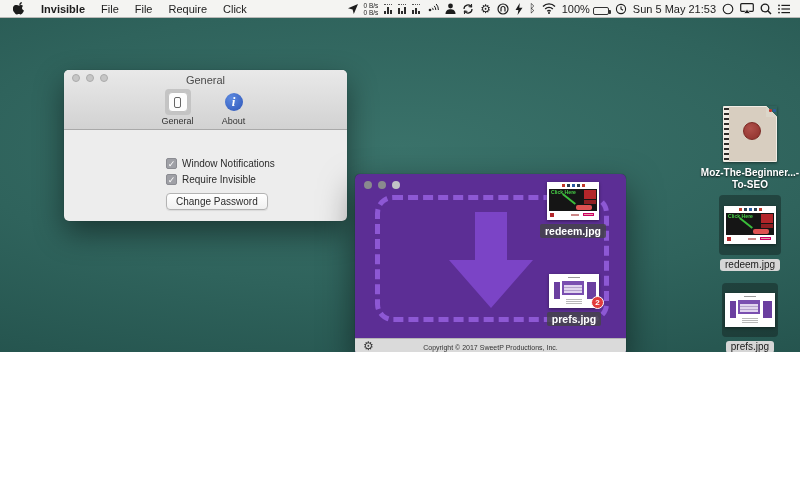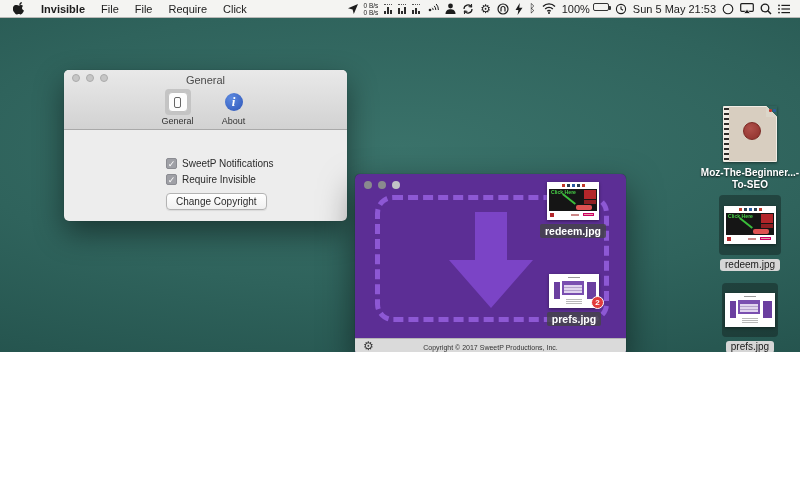--- a/index.html
+++ b/index.html
@@ -17,21 +17,21 @@
     display:flex; align-items:center; font-size:11px; color:#1c1c1c;
   }
   .mb-left { display:flex; align-items:center; gap:16px; padding-left:13px; }
   .mb-left .appname { font-weight:bold; }
   .mb-right { margin-left:auto; display:flex; align-items:center; gap:6px; padding-right:10px; }
   .mb-icon { display:flex; align-items:center; justify-content:center; height:14px; }
   .mb-icon svg { display:block; }
   .netspeed { font-size:6.5px; line-height:7px; color:#222; text-align:right; }
   .graph { display:flex; align-items:flex-end; gap:1px; height:10px; border-top:1px dotted #555; padding-top:1px; }
   .graph i { display:block; width:2px; background:#2a2a2a; }
-  .battery-wrap { display:flex; align-items:flex-start; gap:3px; }
+  .battery-wrap { display:flex; align-items:flex-end; gap:3px; }
   .battery { width:16px; height:8px; border:1px solid #333; border-radius:2px; position:relative; padding:1px; }
   .battery .fill { height:100%; width:100%; background:#333; border-radius:1px; }
   .battery:after { content:""; position:absolute; right:-3px; top:2px; width:2px; height:4px; background:#333; border-radius:0 1px 1px 0; }
   .datetime { font-size:11px; }
   .glyph { font-family:"DejaVu Sans", sans-serif; font-size:11px; color:#222; line-height:14px; }
 
   
   .prefs-window {
     position:absolute; left:64px; top:70px; width:283px; height:151px;
     border-radius:5px; box-shadow:0 12px 30px rgba(0,0,0,0.45), 0 0 1px rgba(0,0,0,0.4);
@@ -289,27 +289,27 @@
           <span class="tb-iconbox">
               <span class="icon-about">i</span>
             </span>
           <span class="tb-label">About</span>
         </div>
       </div>
     </div>
     <div class="prefs-content">
       <div class="chk-row">
         <span class="chk">✓</span>
-        <span class="chk-label">SweetP Notifications</span>
+        <span class="chk-label">Window Notifications</span>
       </div>
       <div class="chk-row">
         <span class="chk">✓</span>
         <span class="chk-label">Require Invisible</span>
       </div>
-      <button class="btn">Change Copyright</button>
+      <button class="btn">Change Password</button>
     </div>
   </div>
 
   <div class="drop-window">
     <div class="drop-traffic">
       <i></i>
       <i></i>
       <i></i>
     </div>
     <div class="dashed-zone"></div>

